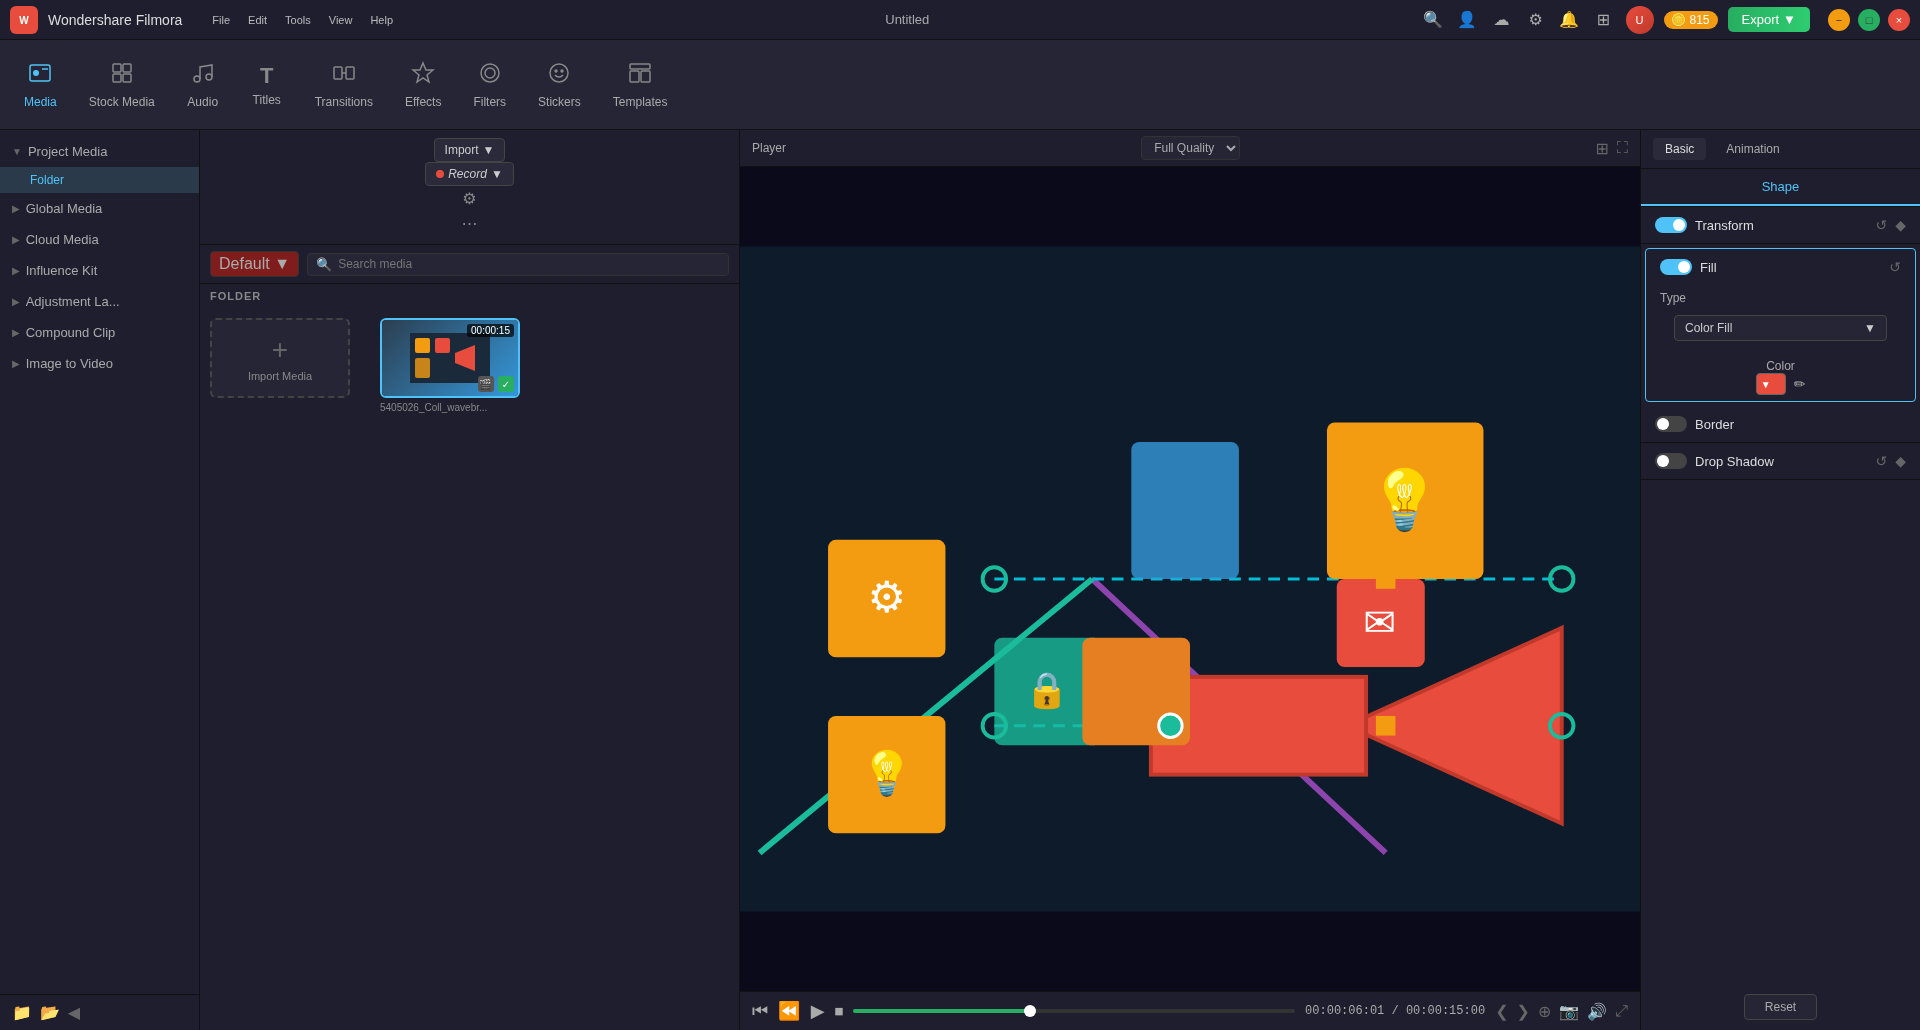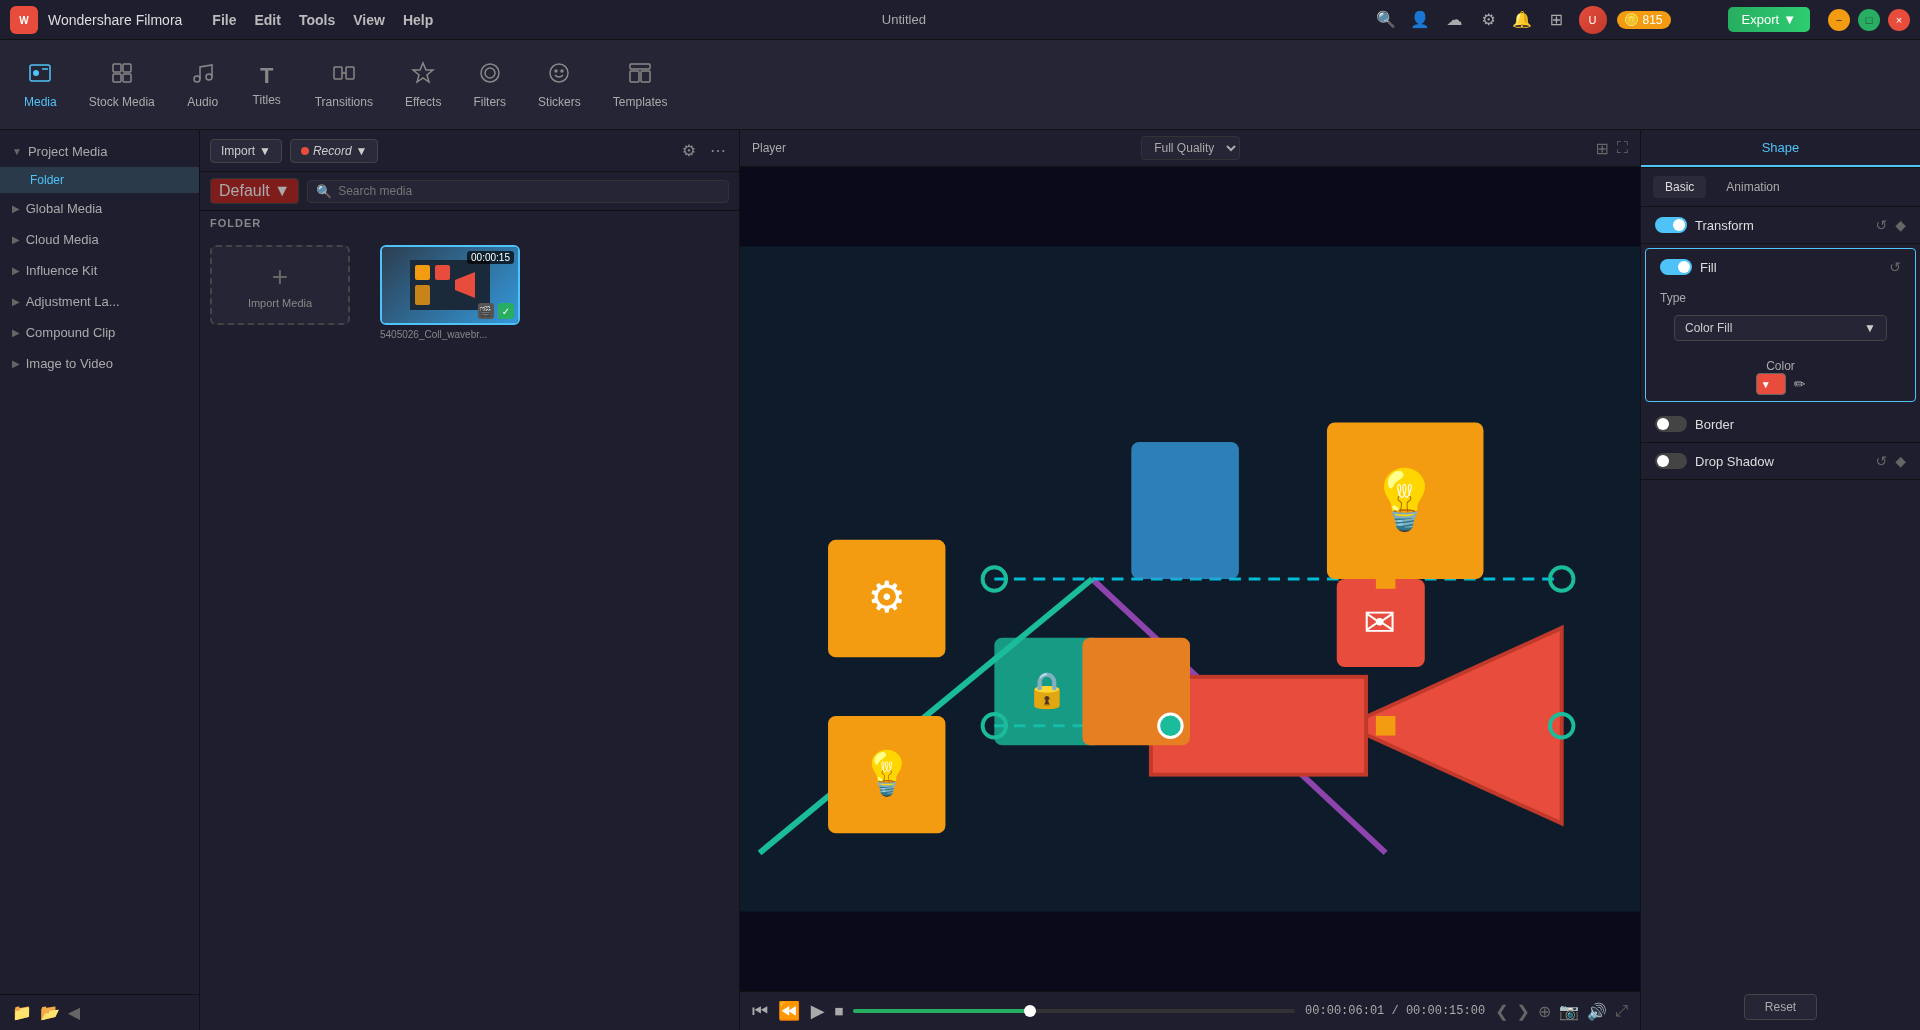--- a/index.html
+++ b/index.html
@@ -4,27 +4,27 @@
   <style>
     * { box-sizing: border-box; margin: 0; padding: 0; }
     body { background: #1a1a2e; color: #ccc; font-family: 'Segoe UI', Arial, sans-serif; font-size: 13px; width: 1920px; height: 1030px; overflow: hidden; }
 
     
     #titlebar { background: #1e1e2e; height: 40px; display: flex; align-items: center; padding: 0 10px; justify-content: space-between; border-bottom: 1px solid #111; }
     #titlebar-left { display: flex; align-items: center; gap: 10px; }
     #titlebar-logo { width: 28px; height: 28px; background: #e74c3c; border-radius: 6px; display: flex; align-items: center; justify-content: center; color: white; font-weight: bold; font-size: 12px; }
     #titlebar-appname { color: #ddd; font-size: 14px; font-weight: 500; }
     #titlebar-menus { display: flex; gap: 18px; margin-left: 20px; }
-    #titlebar-menus span { color: #bbb; cursor: pointer; font-size: 14px; font-weight: bold; }
+    #titlebar-menus span { color: #bbb; cursor: pointer; font-size: 11px; }
     #titlebar-center { color: #aaa; font-size: 13px; }
     #titlebar-right { display: flex; align-items: center; gap: 10px; }
     .titlebar-icon { width: 24px; height: 24px; display: flex; align-items: center; justify-content: center; color: #aaa; cursor: pointer; font-size: 16px; }
     #user-avatar { width: 28px; height: 28px; border-radius: 50%; background: linear-gradient(135deg, #e74c3c, #c0392b); display: flex; align-items: center; justify-content: center; color: white; font-size: 11px; }
     #coin-badge { background: #f39c12; color: white; border-radius: 12px; padding: 2px 8px; font-size: 12px; display: flex; align-items: center; gap: 3px; }
-    #export-btn { background: linear-gradient(90deg, #27ae60, #2ecc71); color: white; border: none; border-radius: 5px; padding: 5px 14px; cursor: pointer; font-size: 13px; display: flex; align-items: center; gap: 4px; margin-left: 47px; }
+    #export-btn { background: linear-gradient(90deg, #27ae60, #2ecc71); color: white; border: none; border-radius: 5px; padding: 5px 14px; cursor: pointer; font-size: 13px; display: flex; align-items: center; gap: 4px; }
     .win-controls { display: flex; gap: 8px; margin-left: 8px; }
     .win-btn { width: 22px; height: 22px; border-radius: 50%; display: flex; align-items: center; justify-content: center; cursor: pointer; font-size: 11px; color: #333; }
     .win-min { background: #f39c12; }
     .win-max { background: #27ae60; }
     .win-close { background: #e74c3c; color: white; }
 
     
     #toolbar { background: #252535; height: 90px; display: flex; align-items: center; padding: 0 10px; gap: 4px; border-bottom: 1px solid #111; }
     .toolbar-item { display: flex; flex-direction: column; align-items: center; gap: 4px; padding: 8px 14px; cursor: pointer; border-radius: 6px; color: #aaa; font-size: 12px; min-width: 60px; }
     .toolbar-item.active { color: #4fc3f7; }
@@ -38,21 +38,21 @@
     .panel-section { padding: 6px 0; }
     .panel-header { display: flex; align-items: center; gap: 6px; padding: 8px 12px; cursor: pointer; color: #aaa; font-size: 13px; }
     .panel-chevron { font-size: 10px; color: #666; }
     .panel-subitem { padding: 6px 12px 6px 30px; cursor: pointer; color: #888; font-size: 12px; }
     .panel-subitem.active { color: #4fc3f7; background: #2a3a4a; }
     .panel-bottom-icons { display: flex; gap: 8px; padding: 8px 12px; margin-top: auto; border-top: 1px solid #111; }
     .panel-bottom-icon { color: #666; cursor: pointer; font-size: 16px; }
 
     
     #media-area { flex: 1; display: flex; flex-direction: column; background: #1e1e2f; border-right: 1px solid #111; max-width: 540px; }
-    #media-toolbar { display: flex; align-items: center; gap: 8px; padding: 8px 10px; border-bottom: 1px solid #111; }
+    #media-toolbar { display: flex; align-items: center; gap: 0; padding: 8px 10px; border-bottom: 1px solid #111; flex-direction: column; }
     .import-btn { background: #2a2a3a; border: 1px solid #444; border-radius: 4px; color: #ccc; padding: 4px 10px; cursor: pointer; font-size: 12px; display: flex; align-items: center; gap: 4px; }
     .record-btn { background: #2a2a3a; border: 1px solid #444; border-radius: 4px; color: #ccc; padding: 4px 10px; cursor: pointer; font-size: 12px; display: flex; align-items: center; gap: 4px; font-style: italic; }
     .record-dot { width: 8px; height: 8px; border-radius: 50%; background: #e74c3c; }
     #media-search { display: flex; align-items: center; gap: 8px; padding: 6px 10px; border-bottom: 1px solid #111; }
     .default-select { background: #7f1d1d; border: 1px solid #333; border-radius: 4px; color: #aaa; padding: 3px 8px; font-size: 16px; cursor: pointer; }
     .search-input-wrap { flex: 1; display: flex; align-items: center; background: #252535; border: 1px solid #333; border-radius: 4px; padding: 3px 8px; gap: 6px; }
     .search-input-wrap input { background: transparent; border: none; outline: none; color: #ccc; font-size: 12px; width: 100%; }
     #media-folder-label { padding: 6px 10px; color: #888; font-size: 11px; font-weight: 600; letter-spacing: 1px; }
     #media-grid { display: flex; flex-wrap: wrap; gap: 10px; padding: 10px; }
     .media-import-card { width: 140px; height: 80px; background: #252535; border: 2px dashed #444; border-radius: 6px; display: flex; flex-direction: column; align-items: center; justify-content: center; cursor: pointer; color: #666; }
@@ -428,26 +428,26 @@
         <span class="player-view-icon">❯</span>
         <span class="player-view-icon">⊕</span>
         <span class="player-view-icon">📷</span>
         <span class="player-view-icon">🔊</span>
         <span class="player-view-icon">⤢</span>
       </div>
     </div>
   </div>
 
   <div id="right-panel">
-    <div id="right-tabs">
-      <div class="right-tab active">Shape</div>
-    </div>
     <div id="right-subtabs">
       <div class="right-subtab active">Basic</div>
       <div class="right-subtab">Animation</div>
+    </div>
+    <div id="right-tabs">
+      <div class="right-tab active">Shape</div>
     </div>
     <div id="right-content">
 
       <div class="right-section">
         <div class="right-section-header">
           <div class="right-section-title">
             <div class="toggle-switch"></div>
             <span>Transform</span>
           </div>
           <div class="right-section-icons">

